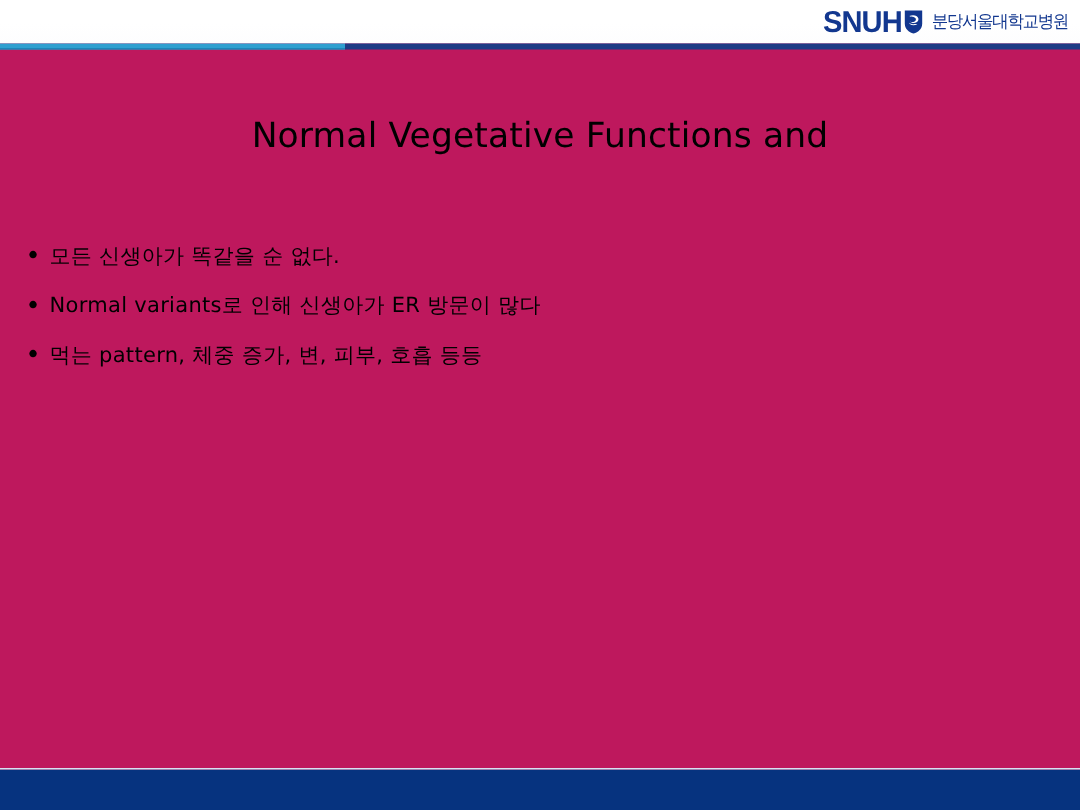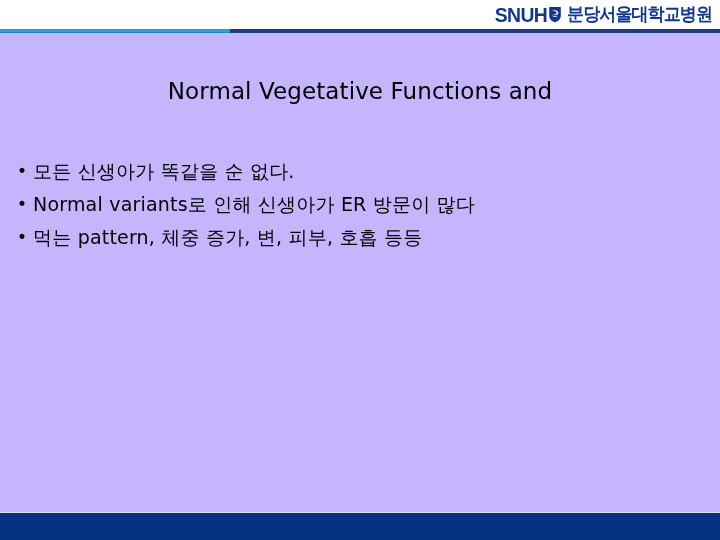--- a/index.html
+++ b/index.html
@@ -12,21 +12,21 @@
     height: 540px;
     overflow: hidden;
     background: #ffffff;
     font-family: "Liberation Sans", "DejaVu Sans", sans-serif;
     -webkit-font-smoothing: antialiased;
   }
   .slide {
     position: relative;
     width: 720px;
     height: 540px;
-    background: #c4b5fd;
+    background: #be185d;
     box-sizing: border-box;
   }
 
   
   .header {
     position: absolute;
     left: 0;
     top: 0;
     width: 720px;
     height: 29px;
@@ -59,22 +59,22 @@
     margin-right: 5px;
     flex: 0 0 auto;
   }
   .logo-emblem svg {
     display: block;
     width: 14px;
     height: 17px;
   }
   .logo-ko {
     font-family: "DejaVu Sans", "Liberation Sans", sans-serif;
-    font-weight: bold;
-    font-size: 17px;
+    font-weight: normal;
+    font-size: 11px;
     color: #12378f;
     letter-spacing: -0.9px;
     line-height: 13px;
     transform: scaleY(1.06);
   }
 
   
   .rule {
     position: absolute;
     left: 0;
@@ -140,21 +140,21 @@
     font-size: 17px;
     line-height: 32px;
     color: #000000;
     text-align: left;
     padding-left: 3px;
     box-sizing: border-box;
   }
   .bullet-text {
     flex: 1 1 auto;
     font-family: "DejaVu Sans", "Liberation Sans", sans-serif;
-    font-size: 19px;
+    font-size: 14px;
     line-height: 32px;
     color: #000000;
     letter-spacing: 0.2px;
     white-space: nowrap;
   }
 
   
   .footer {
     position: absolute;
     left: 0;

